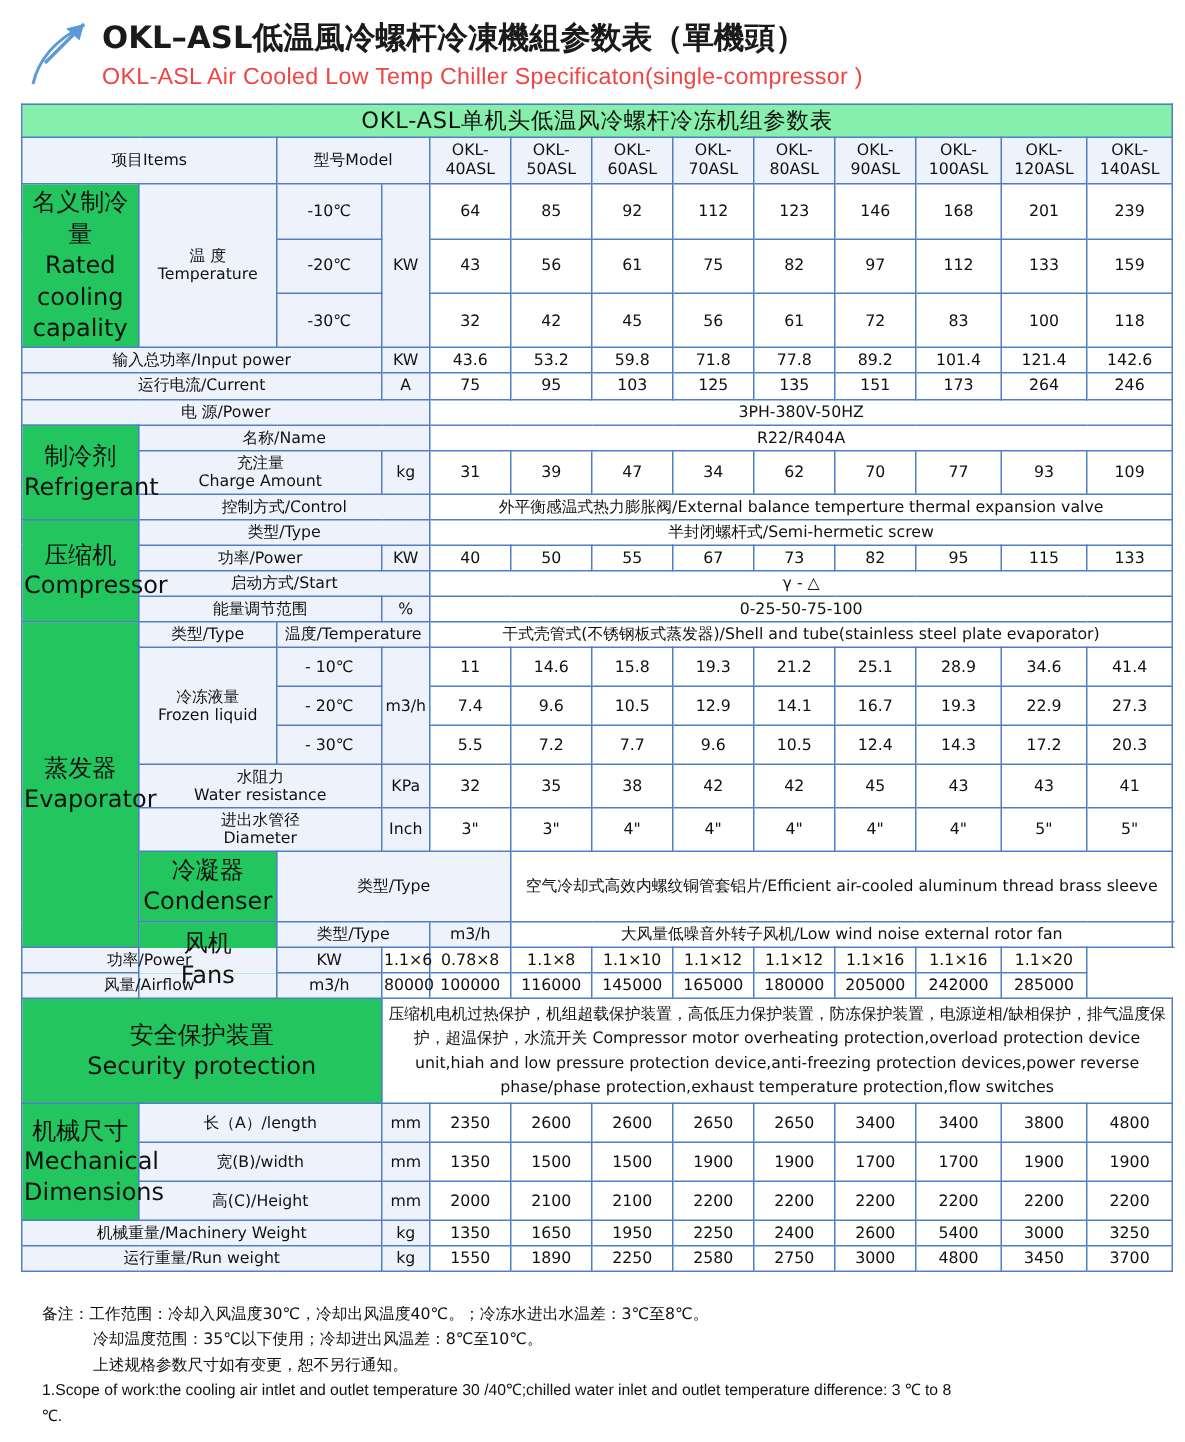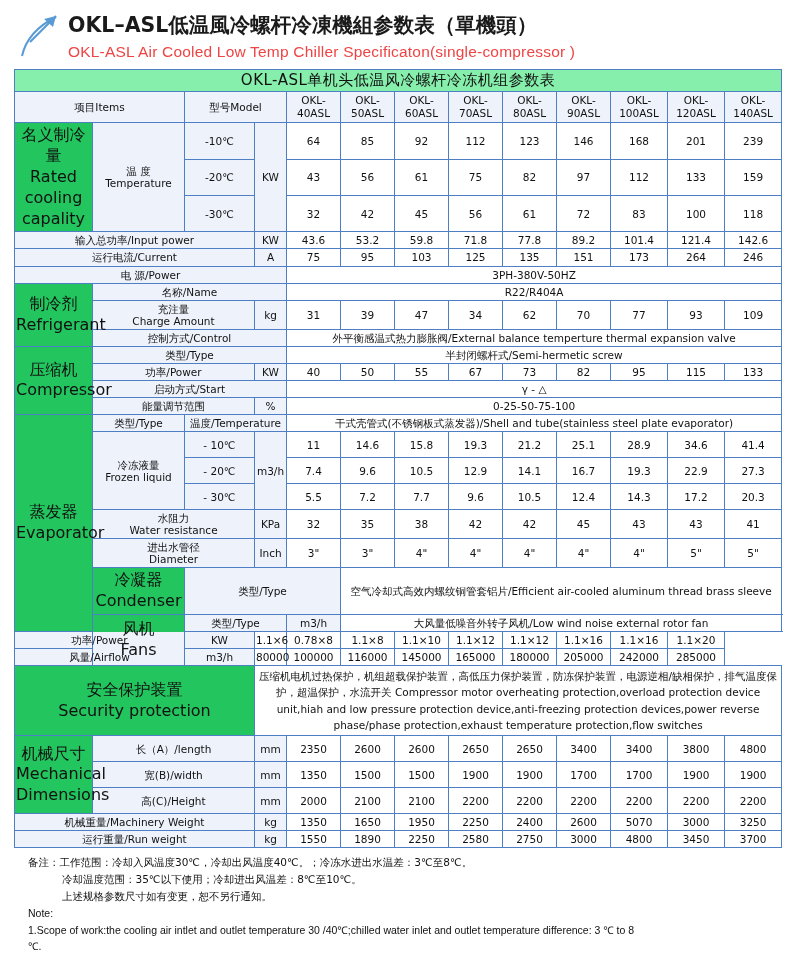--- a/index.html
+++ b/index.html
@@ -59,21 +59,21 @@
   .wide-text { font-size: 10.5px; }
   .security-cell {
     text-align: left;
     padding: 6px 8px;
     line-height: 1.55;
     font-size: 10.5px;
   }
 
   
   .notes {
-    margin-top: 6px;
+    margin-top: 20px;
     font-size: 10.5px;
     line-height: 1.6;
     color: #111;
     padding-left: 14px;
   }
   .notes .indent { padding-left: 34px; }
   .notes .en { font-family: "Liberation Sans", sans-serif; }
 </style>
 </head>
 <body>
@@ -415,21 +415,21 @@
 
       <tr>
         <td class="lbl" colspan="3">机械重量/Machinery Weight</td>
         <td class="lbl">kg</td>
         <td>1350</td>
         <td>1650</td>
         <td>1950</td>
         <td>2250</td>
         <td>2400</td>
         <td>2600</td>
-        <td>5070</td>
+        <td>5400</td>
         <td>3000</td>
         <td>3250</td>
       </tr>
 
       <tr>
         <td class="lbl" colspan="3">运行重量/Run weight</td>
         <td class="lbl">kg</td>
         <td>1550</td>
         <td>1890</td>
         <td>2250</td>
@@ -443,17 +443,16 @@
 
     </tbody>
   </table>
 
   <div class="notes">
     <div>
       <span>备注：</span><span>工作范围：冷却入风温度30℃，冷却出风温度40℃。；冷冻水进出水温差：3℃至8℃。</span>
     </div>
     <div class="indent">冷却温度范围：35℃以下使用；冷却进出风温差：8℃至10℃。</div>
     <div class="indent">上述规格参数尺寸如有变更，恕不另行通知。</div>
-    <div class="en">Note:</div>
     <div class="en">1.Scope of work:the cooling air intlet and  outlet temperature 30 /40℃;chilled water inlet and outlet temperature difference: 3 ℃ to 8 ℃.</div>
   </div>
 
 </div>
 
 </body></html>

